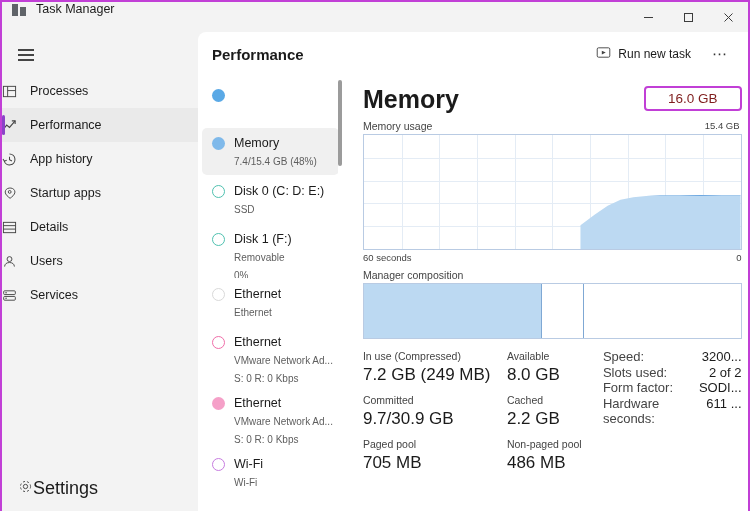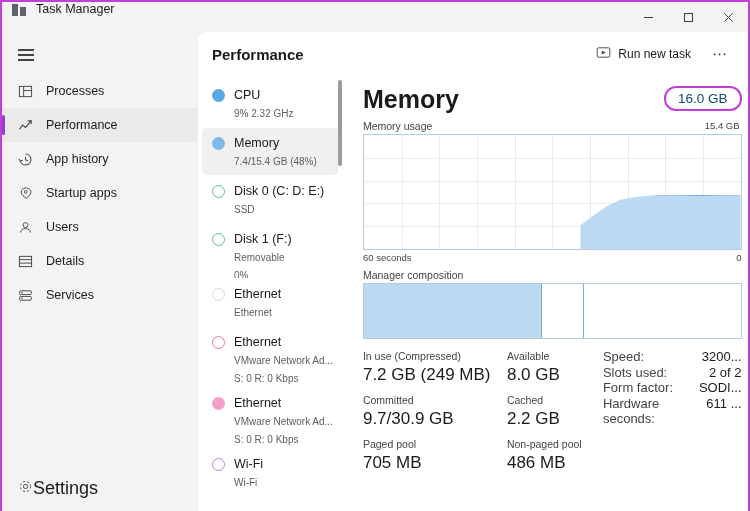--- a/index.html
+++ b/index.html
@@ -36,21 +36,21 @@
   }
   .hamburger{
     height:38px;display:flex;align-items:center;padding-left:16px;
   }
   .hamburger .bars{width:16px;height:12px;position:relative;}
   .hamburger .bars i{position:absolute;left:0;width:16px;height:1.6px;background:#444;}
   .hamburger .bars i:nth-child(1){top:0;}
   .hamburger .bars i:nth-child(2){top:5px;}
   .hamburger .bars i:nth-child(3){top:10px;}
   .navitem{
-    height:34px;display:flex;align-items:center;padding-left:16px;
+    height:34px;display:flex;align-items:center;padding-left:0;
     font-size:12.5px;color:#1b1b1b;position:relative;cursor:default;
   }
   .navitem .ni-ico{width:20px;display:flex;justify-content:flex-start;align-items:center;color:#444;}
   .navitem .ni-label{margin-left:8px;}
   .navitem.sel{background:#eaeaea;}
   .navitem.sel:before{
     content:"";position:absolute;left:0;top:7px;width:3px;height:20px;
     background:#8b44c8;border-radius:2px;
   }
   .nav-spacer{flex:1;}
@@ -91,22 +91,22 @@
     position:absolute;right:1px;top:4px;width:4px;height:425px;
   }
   .scrollbar-track{position:absolute;left:0;top:0;width:4px;height:100%;background:#ffffff;}
   .scrollbar-thumb{position:absolute;left:0;top:0;width:4px;height:86px;background:#9b9b9b;border-radius:2px;}
   .vsep{width:1px;background:#ededed;margin:2px 0 0 0;}
   
   .detail{flex:1;box-sizing:border-box;padding:8px 14px 0 20px;position:relative;}
   .detail-top{display:flex;align-items:flex-start;}
   .detail-h1{font-size:25px;font-weight:600;color:#1b1b1b;line-height:30px;}
   .cap-box{
-    margin-left:auto;margin-top:2px;border:2px solid #c13fd6;border-radius:12px;
-    padding:3px 12px;font-size:13.5px;color:#0c4a6e;
+    margin-left:auto;margin-top:2px;border:2px solid #c13fd6;border-radius:4px;
+    padding:3px 22px;font-size:13.5px;color:#7f1d1d;
   }
   .sect-label{font-size:10.5px;color:#444;margin:6px 0 2px 0;}
   .graph{
     position:relative;height:116px;border:1px solid #b9cbe3;box-sizing:border-box;
     background:#fff;overflow:hidden;
   }
   .gl-v,.gl-h{position:absolute;background:#e4ecf5;}
   .gl-v{top:0;bottom:0;width:1px;}
   .gl-h{left:0;right:0;height:1px;}
   .area{
@@ -215,36 +215,36 @@
               <path d="M9.5 2.2c2.5.3 4.3 2.1 4.3 4.3 0 2.8-3.6 5.4-5.2 6.6-1.6-1.2-5.2-3.8-5.2-6.6 0-2.2 1.8-4 4.3-4.3z" fill="none" stroke="#444" stroke-width="1"></path>
               <circle cx="8.2" cy="6.3" r="1.5" fill="none" stroke="#444" stroke-width="1"></circle>
             </svg>
         </span>
         <span class="ni-label">Startup apps</span>
       </div>
 
       <div class="navitem">
         <span class="ni-ico">
           <svg width="15" height="15" viewBox="0 0 16 16">
-              <circle cx="8" cy="5.4" r="2.6" fill="none" stroke="#444" stroke-width="1"></circle>
-              <path d="M2.8 13.4c0-2.8 2.3-4.3 5.2-4.3s5.2 1.5 5.2 4.3" fill="none" stroke="#444" stroke-width="1"></path>
-            </svg>
-        </span>
-        <span class="ni-label">Users</span>
-      </div>
-
-      <div class="navitem">
-        <span class="ni-ico">
-          <svg width="15" height="15" viewBox="0 0 16 16">
               <rect x="1.5" y="2.5" width="13" height="11" fill="none" stroke="#444" stroke-width="1"></rect>
               <line x1="1.5" y1="6" x2="14.5" y2="6" stroke="#444" stroke-width="1"></line>
               <line x1="1.5" y1="9.7" x2="14.5" y2="9.7" stroke="#444" stroke-width="1"></line>
             </svg>
         </span>
         <span class="ni-label">Details</span>
+      </div>
+
+      <div class="navitem">
+        <span class="ni-ico">
+          <svg width="15" height="15" viewBox="0 0 16 16">
+              <circle cx="8" cy="5.4" r="2.6" fill="none" stroke="#444" stroke-width="1"></circle>
+              <path d="M2.8 13.4c0-2.8 2.3-4.3 5.2-4.3s5.2 1.5 5.2 4.3" fill="none" stroke="#444" stroke-width="1"></path>
+            </svg>
+        </span>
+        <span class="ni-label">Users</span>
       </div>
 
       <div class="navitem">
         <span class="ni-ico">
           <svg width="15" height="15" viewBox="0 0 16 16">
               <rect x="1.8" y="3" width="12.4" height="4" rx="1" fill="none" stroke="#444" stroke-width="1"></rect>
               <rect x="1.8" y="9" width="12.4" height="4" rx="1" fill="none" stroke="#444" stroke-width="1"></rect>
               <circle cx="4.3" cy="5" r="0.8" fill="#444"></circle>
               <circle cx="4.3" cy="11" r="0.8" fill="#444"></circle>
             </svg>
@@ -281,24 +281,20 @@
           </div>
           <div class="dots">⋯</div>
         </div>
       </div>
 
       <div class="inner">
 
         <div class="reslist">
           <div class="res">
             <span class="dot" style="background:#5aa9e6;"></span>
-            <span class="res-txt">
-              <span class="res-name">CPU</span><br>
-              <span class="res-sub">9%  2.32 GHz</span>
-            </span>
           </div>
 
           <div class="res sel">
             <span class="dot" style="background:#7fb9ea;"></span>
             <span class="res-txt">
               <span class="res-name">Memory</span><br>
               <span class="res-sub">7.4/15.4 GB (48%)</span>
             </span>
           </div>
 

